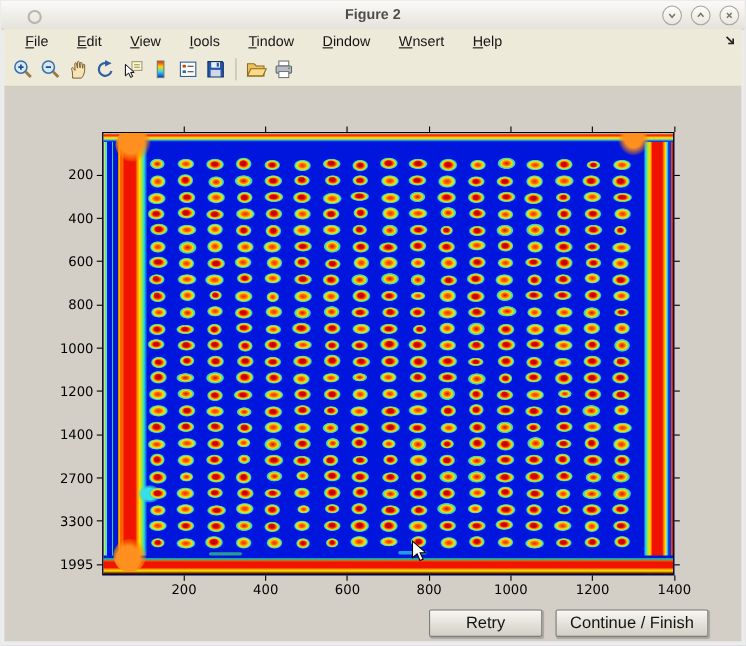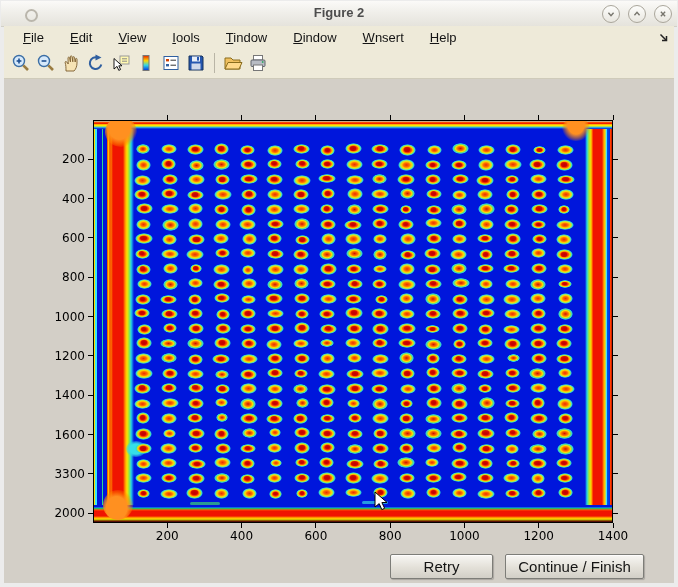--- a/index.html
+++ b/index.html
@@ -670,27 +670,27 @@
       <div class="tick" style="left: 613px; top: 316.085px; width: 5px; height: 1px;"></div>
       <div class="tick-label ylab" style="left: 43px; top: 309.585px;">1000</div>
       <div class="tick" style="left: 88px; top: 355.402px; width: 5px; height: 1px;"></div>
       <div class="tick" style="left: 613px; top: 355.402px; width: 5px; height: 1px;"></div>
       <div class="tick-label ylab" style="left: 43px; top: 348.902px;">1200</div>
       <div class="tick" style="left: 88px; top: 394.72px; width: 5px; height: 1px;"></div>
       <div class="tick" style="left: 613px; top: 394.72px; width: 5px; height: 1px;"></div>
       <div class="tick-label ylab" style="left: 43px; top: 388.22px;">1400</div>
       <div class="tick" style="left: 88px; top: 434.037px; width: 5px; height: 1px;"></div>
       <div class="tick" style="left: 613px; top: 434.037px; width: 5px; height: 1px;"></div>
-      <div class="tick-label ylab" style="left: 43px; top: 427.537px;">1600</div>
+      <div class="tick-label ylab" style="left: 43px; top: 427.537px;">2700</div>
       <div class="tick" style="left: 88px; top: 473.354px; width: 5px; height: 1px;"></div>
       <div class="tick" style="left: 613px; top: 473.354px; width: 5px; height: 1px;"></div>
       <div class="tick-label ylab" style="left: 43px; top: 466.854px;">3300</div>
       <div class="tick" style="left: 88px; top: 512.671px; width: 5px; height: 1px;"></div>
       <div class="tick" style="left: 613px; top: 512.671px; width: 5px; height: 1px;"></div>
-      <div class="tick-label ylab" style="left: 43px; top: 506.171px;">2000</div>
+      <div class="tick-label ylab" style="left: 43px; top: 506.171px;">1995</div>
     </div>
 
   <button class="action-btn" id="retry-btn">Retry</button>
   <button class="action-btn" id="continue-btn">Continue / Finish</button>
 
   <div class="mouse-cursor" style="left: 374px; top: 491px;">
     <svg width="15" height="21" viewBox="0 0 15 21">
       <path d="M1,1 L1,16 L5.2,12.6 L7.8,18.6 L10.6,17.3 L7.9,11.6 L13,11.4 Z" fill="#fff" stroke="#000" stroke-width="1"></path>
     </svg>
   </div>

